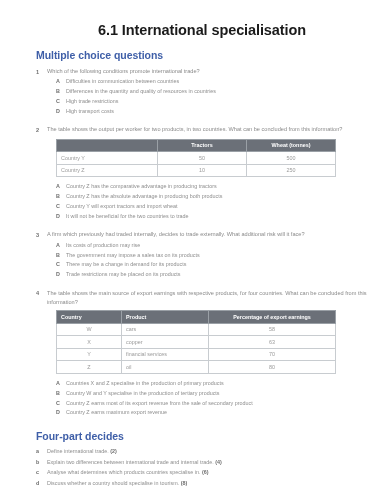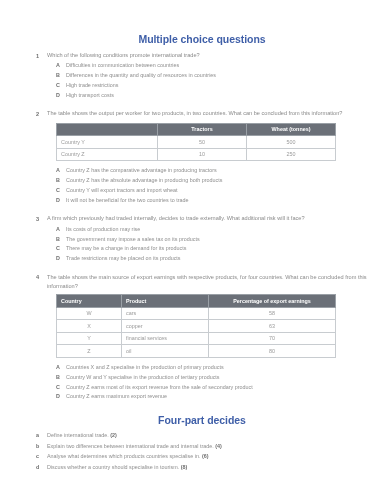--- a/index.html
+++ b/index.html
@@ -30,21 +30,20 @@
     margin: 0 0 6px 0;
     padding-left: 18px;
   }
   .section-heading {
     font-size: 10.5px;
     font-weight: 700;
     color: #3f5fa8;
     margin: 11px 0 6px 0;
     padding-left: 18px;
     letter-spacing: -0.05px;
-    text-align: center;
   }
   .section-heading.four-part {
     margin-top: 12px;
     margin-bottom: 5px;
   }
   .question {
     display: flex;
     margin-bottom: 1px;
     padding-left: 18px;
   }
@@ -145,20 +144,21 @@
     color: #8e8e8e;
     flex: 1;
   }
   .marks { font-weight: 700; color: #6f6f6f; }
 </style>
 </head>
 <body>
 
 <div class="page">
 
+  <h1 class="doc-title">6.1 International specialisation</h1>
 
   <h2 class="section-heading">Multiple choice questions</h2>
 
   <div class="q-block q1">
     <div class="question">
       <div class="q-num">1</div>
       <div class="q-text">Which of the following conditions promote international trade?</div>
     </div>
     <div class="options">
       <div class="option">

